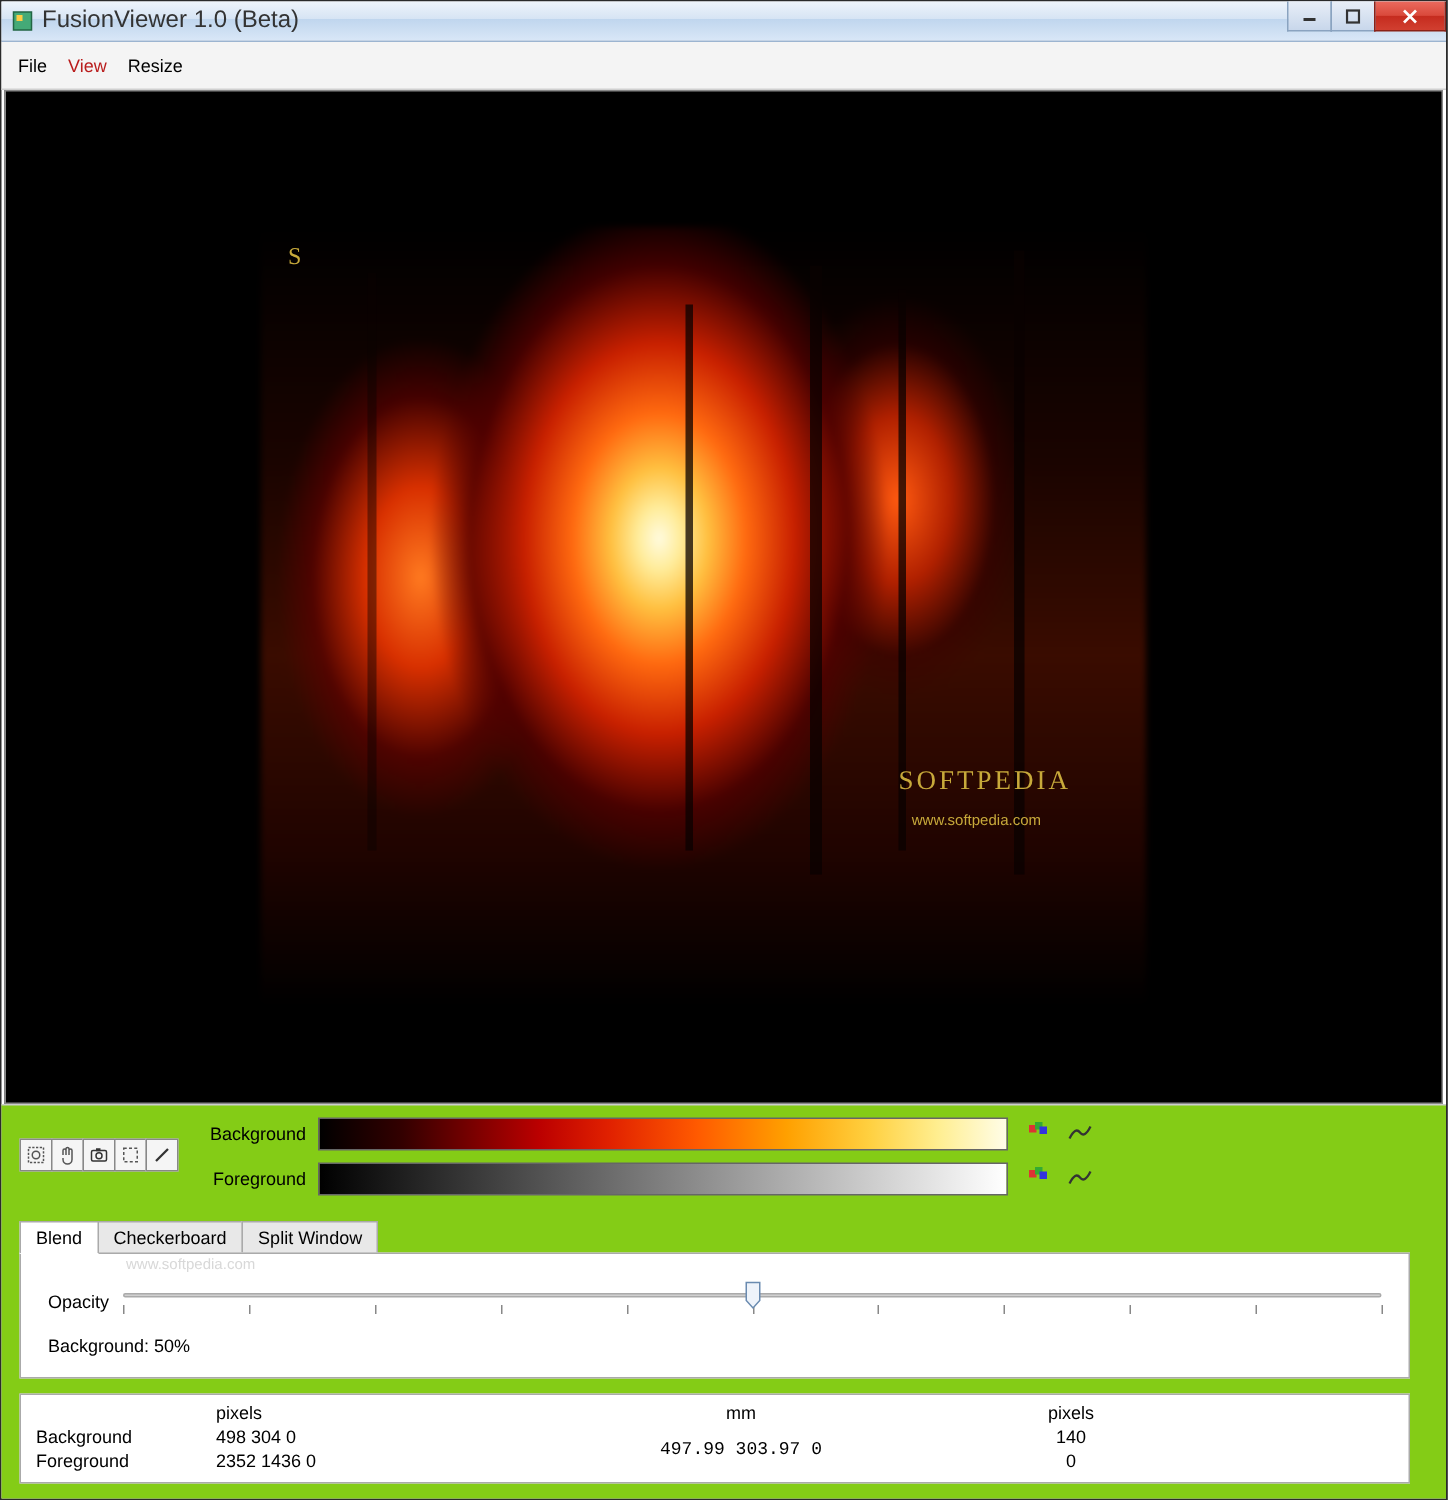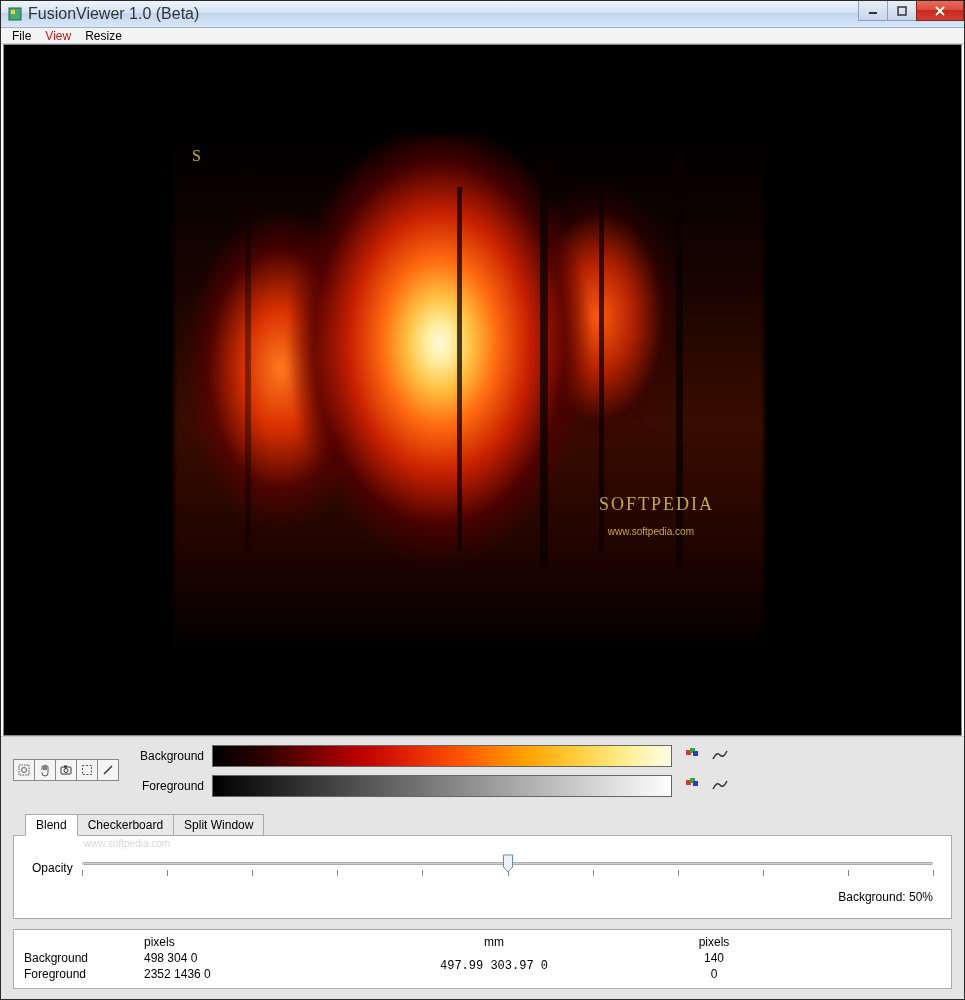--- a/index.html
+++ b/index.html
@@ -54,21 +54,21 @@
 }
 .win-btn.close {
   width: 48px;
   background: linear-gradient(to bottom, #e78h8h, #d44);
   background: linear-gradient(to bottom, #ea6a5e 0%, #d9493b 49%, #c52b1e 50%, #d13f30 100%);
   border-color: #8a2218;
   border-top-right-radius: 0;
 }
 .win-btn svg { display: block; }
 .menubar {
-  height: 16px;
+  height: 32px;
   background: #f4f4f4;
   display: flex;
   align-items: center;
   padding: 0 4px;
   border-bottom: 1px solid #d0d0d0;
   font-size: 12px;
 }
 .menu-item { padding: 2px 7px; cursor: default; }
 .menu-item.disabled { color: #b91c1c; }
 .viewport {
@@ -113,22 +113,22 @@
   font-size: 18px;
   letter-spacing: 2px;
 }
 .overlay-url {
   position: absolute;
   right: 70px; bottom: 118px;
   color: #c7a93a;
   font-size: 10px;
 }
 .controls {
-  background: #e5e5e5;
-  padding: 8px 12px 10px 12px;
+  background: #84cc16;
+  padding: 8px 24px 10px 12px;
   border-top: 1px solid #ccc;
 }
 .grad-row-wrap {
   display: flex;
   align-items: flex-start;
 }
 .tool-btns {
   display: flex;
   gap: 0;
   margin-top: 14px;
@@ -170,21 +170,20 @@
 }
 .grad-icons {
   display: flex;
   gap: 10px;
   margin-left: 14px;
   align-items: center;
 }
 .tabs {
   margin-top: 8px;
   display: flex;
-  margin-left: 12px;
 }
 .tab {
   padding: 3px 10px;
   border: 1px solid #aaa;
   background: #e8e8e8;
   font-size: 12px;
   margin-right: -1px;
   position: relative;
   top: 1px;
 }
@@ -233,21 +232,21 @@
   width: 1px; height: 6px;
   background: #888;
 }
 .slider-thumb {
   position: absolute;
   top: 0;
   width: 11px; height: 20px;
   transform: translateX(-50%);
 }
 .slider-caption {
-  text-align: right;
+  text-align: left;
   margin-top: 8px;
   font-size: 12px;
 }
 .data-table {
   margin-top: 10px;
   border: 1px solid #aaa;
   background: #fff;
   padding: 4px 10px 6px 10px;
 }
 .dt-row { display: flex; }

